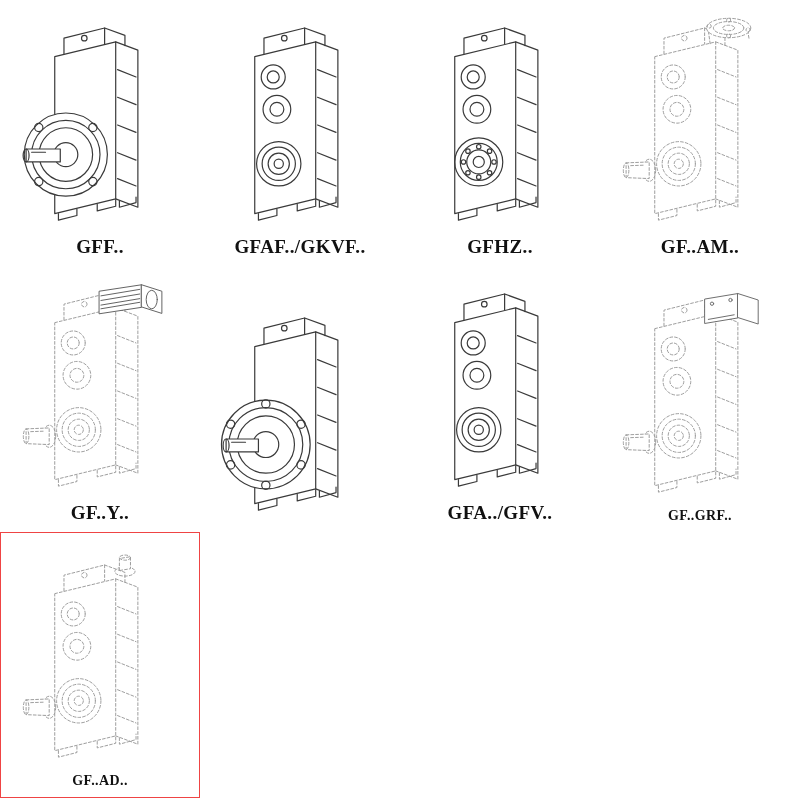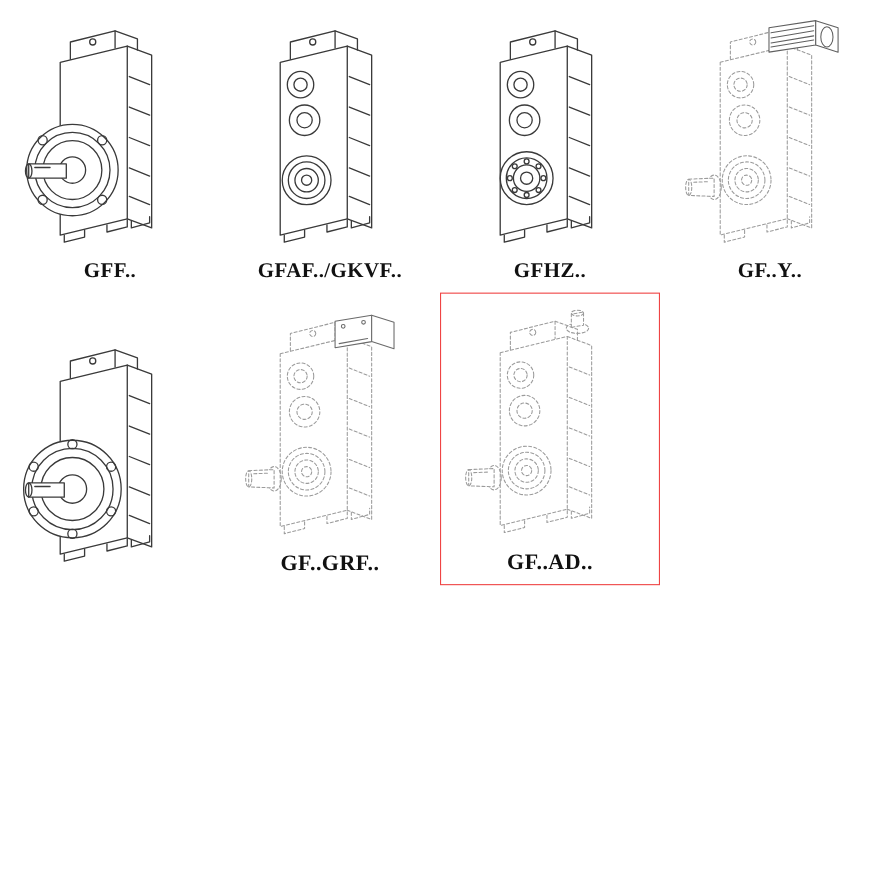--- a/index.html
+++ b/index.html
@@ -5,21 +5,21 @@
   *{margin:0;padding:0;box-sizing:border-box}
   html,body{background:var(--background,#fff)}
   body{width:800px;height:800px;font-family:"Liberation Serif",serif;overflow:hidden}
   .defs{position:absolute;width:0;height:0;overflow:hidden}
   .grid{display:grid;grid-template-columns:repeat(4,200px);grid-auto-rows:266px;width:720px}
   .cell{display:flex;flex-direction:column;align-items:center;justify-content:flex-end;padding:4px 2px 8px}
   .drawing{width:178px;height:218px}
   .drawing svg{width:100%;height:100%;stroke:var(--solid-line,#3a3a3a);fill:none;stroke-width:1.3;stroke-linejoin:round;stroke-linecap:round}
   .cell.dashed .drawing svg{stroke:var(--dashed-line,#9b9b9b);stroke-width:1.05;stroke-dasharray:3 2.2}
   .label{font-weight:700;font-size:19px;letter-spacing:.4px;color:var(--label-color,#111);margin-top:2px;white-space:nowrap}
-  .cell-11 .label,.cell-12 .label{font-size:20px}
+  .cell-11 .label,.cell-12 .label{font-size:14px}
   .framed{border:1px solid #ef4444}
 </style>
 </head>
 <body>
 
 <svg class="defs" aria-hidden="true">
   <defs>
     <g id="p-body">
       <path d="M46,44 L112,28 L112,198 L46,214 Z"></path>
       <path d="M112,28 L136,37 L136,207 L112,198"></path>
@@ -175,20 +175,32 @@
           <use href="#p-bores"></use>
           <use href="#p-bearing"></use>
         </svg>
     </div>
     <figcaption class="label">GFHZ..</figcaption>
   </figure>
 
 
 
 
+  <figure class="cell cell-7 dashed">
+    <div class="drawing">
+      <svg viewBox="0 0 190 236">
+          <use href="#p-body"></use>
+          <use href="#p-bores"></use>
+          <use href="#p-hollow"></use>
+          <use href="#p-shaft-left"></use>
+          <use href="#p-inflange-top"></use>
+        </svg>
+    </div>
+    <figcaption class="label">GF..AM..</figcaption>
+  </figure>
 
   <figure class="cell cell-8 dashed">
     <div class="drawing">
       <svg viewBox="0 0 190 236">
           <use href="#p-body"></use>
           <use href="#p-bores"></use>
           <use href="#p-hollow"></use>
           <use href="#p-shaft-left"></use>
           <use href="#p-motor"></use>
         </svg>
@@ -198,20 +210,30 @@
 
   <figure class="cell cell-9 solid">
     <div class="drawing">
       <svg viewBox="0 0 190 236">
           <use href="#p-body"></use>
           <use href="#p-flange6"></use>
         </svg>
     </div>
   </figure>
 
+  <figure class="cell cell-10 solid">
+    <div class="drawing">
+      <svg viewBox="0 0 190 236">
+          <use href="#p-body"></use>
+          <use href="#p-bores"></use>
+          <use href="#p-hollow"></use>
+        </svg>
+    </div>
+    <figcaption class="label">GFA../GFV..</figcaption>
+  </figure>
 
   <figure class="cell cell-11 dashed">
     <div class="drawing">
       <svg viewBox="0 0 190 236">
           <use href="#p-body"></use>
           <use href="#p-bores"></use>
           <use href="#p-hollow"></use>
           <use href="#p-shaft-left"></use>
           <use href="#p-adapter"></use>
         </svg>

